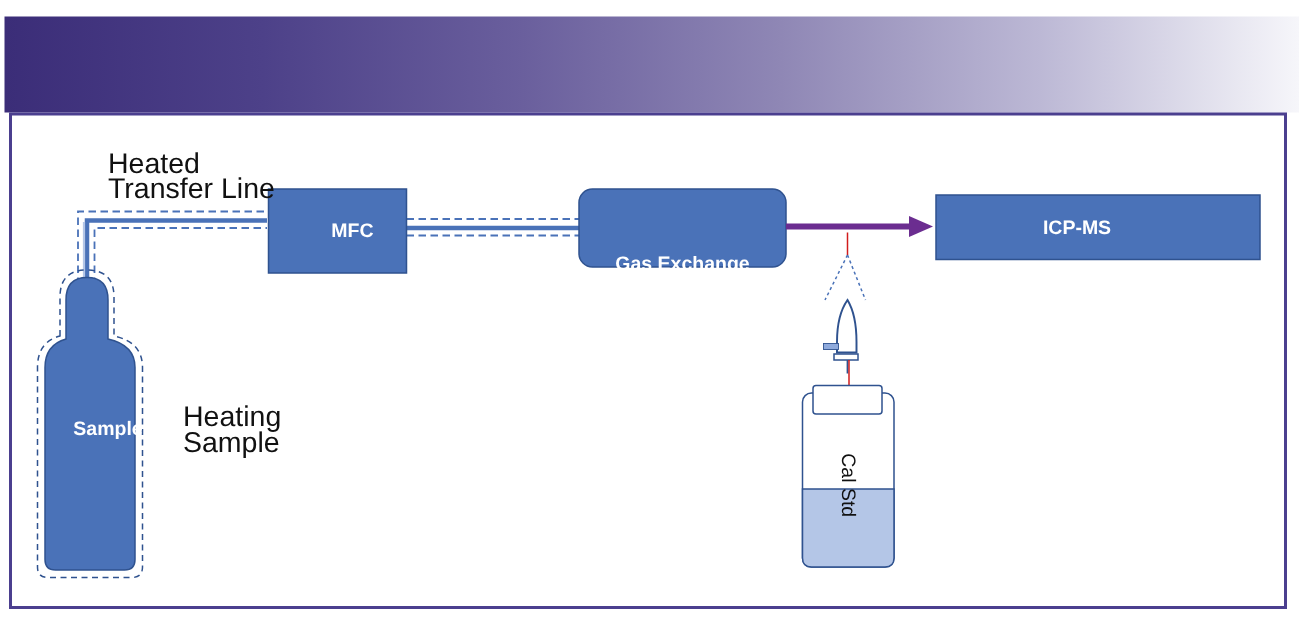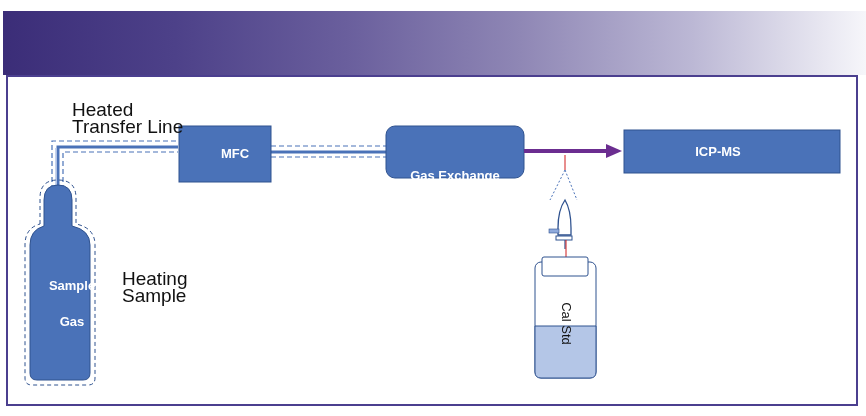--- a/index.html
+++ b/index.html
@@ -82,21 +82,20 @@
   <div>Transfer Line</div>
 </div>
 
 <div class="label" style="left:102px; top:270px;margin-left:20px;">
   <div>Heating</div>
   <div>Sample</div>
 </div>
 
 <div class="box-text" style="left:30px; top:268px; width:84px; line-height:36px;">
   <div>Sample</div>
-  <div>Gas</div>
 </div>
 
 <div class="box-text" style="left:179px; top:146px; width:112px;">MFC</div>
 
 <div class="box-text" style="left:386px; top:134px; width:138px; line-height:19px;margin-top:32px;">
   <div>Gas Exchange</div>
 </div>
 
 <div class="box-text" style="left:624px; top:144px; width:188px;">ICP-MS</div>
 

